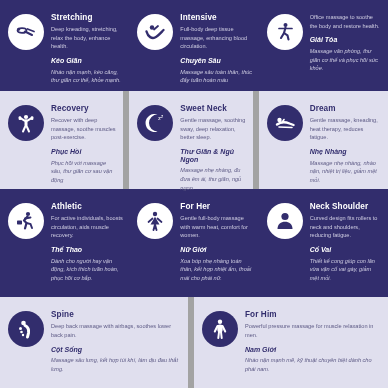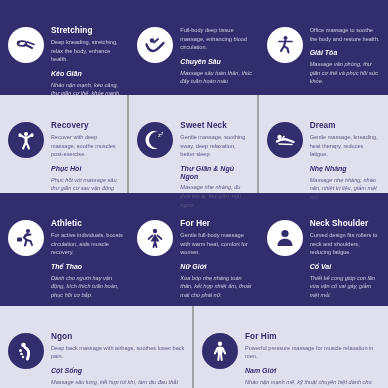--- a/index.html
+++ b/index.html
@@ -16,25 +16,25 @@
   .row.r1 { height: 95px; }
   .row.r2 { height: 98px; }
   .row.r3 { height: 116px; }
   .row.r4 { height: 97px; }
 
   .cell {
     flex: 1 1 33.333%;
     display: flex;
     flex-direction: row;
     align-items: flex-start;
-    padding: 26px 6px 6px 8px;
+    padding: 13px 6px 6px 8px;
     gap: 7px;
     position: relative;
   }
-  .row.light .cell { border-right: 2px solid #a3a3a3; }
+  .row.light .cell { border-right: 6px solid #a3a3a3; }
   .row.light .cell:last-child { border-right: none; }
 
   .icon-wrap {
     width: 36px; height: 36px;
     border-radius: 50%;
     flex: 0 0 36px;
     display: flex; align-items: center; justify-content: center;
     margin-top: 1px;
   }
   .row.dark .icon-wrap { background: #ffffff; }
@@ -104,20 +104,21 @@
     </div>
     <div class="cell">
       <div class="icon-wrap">
         <svg width="24" height="24" viewBox="0 0 24 24">
             <circle cx="9" cy="7.5" r="2.2" stroke="none"></circle>
             <path d="M11 9.5 L15 6" stroke-width="1.8" stroke-linecap="round" fill="none"></path>
             <path d="M3.5 11.5 C5 17 9 19 12 17.5 C15 16 18 12.5 20.5 10" stroke-width="2.4" stroke-linecap="round" fill="none"></path>
           </svg>
       </div>
       <div class="txt">
+        <div class="t-title">Intensive</div>
         <div class="t-desc">Full-body deep tissue massage, enhancing blood circulation.</div>
         <div class="t-vtitle">Chuyên Sâu</div>
         <div class="t-vdesc">Massage sâu toàn thân, thúc đẩy tuần hoàn máu</div>
       </div>
     </div>
     <div class="cell">
       <div class="icon-wrap">
         <svg width="24" height="24" viewBox="0 0 24 24">
             <circle cx="12.5" cy="5" r="2" stroke="none"></circle>
             <path d="M6 8.5 L19 8.5" stroke-width="1.7" stroke-linecap="round" fill="none"></path>
@@ -240,21 +241,21 @@
       <div class="icon-wrap">
         <svg width="24" height="24" viewBox="0 0 24 24">
             <circle cx="9.5" cy="6" r="2.3" stroke="none"></circle>
             <path d="M11 8.5 C14 10 15 13 14.5 16 L13.5 20" stroke-width="3" stroke-linecap="round" fill="none"></path>
             <circle cx="6.5" cy="11.5" r="1.5" stroke="none"></circle>
             <circle cx="7.5" cy="15" r="1.3" stroke="none"></circle>
             <circle cx="9" cy="18" r="1.2" stroke="none"></circle>
           </svg>
       </div>
       <div class="txt">
-        <div class="t-title">Ngon</div>
+        <div class="t-title">Spine</div>
         <div class="t-desc">Deep back massage with airbags, soothes lower back pain.</div>
         <div class="t-vtitle">Cột Sống</div>
         <div class="t-vdesc">Massage sâu lưng, kết hợp túi khí, làm dịu đau thắt lưng.</div>
       </div>
     </div>
     <div class="cell">
       <div class="icon-wrap">
         <svg width="24" height="24" viewBox="0 0 24 24">
             <circle cx="12" cy="4.8" r="2.2" stroke="none"></circle>
             <rect x="9.3" y="7.4" width="5.4" height="8" rx="2.3" stroke="none"></rect>

